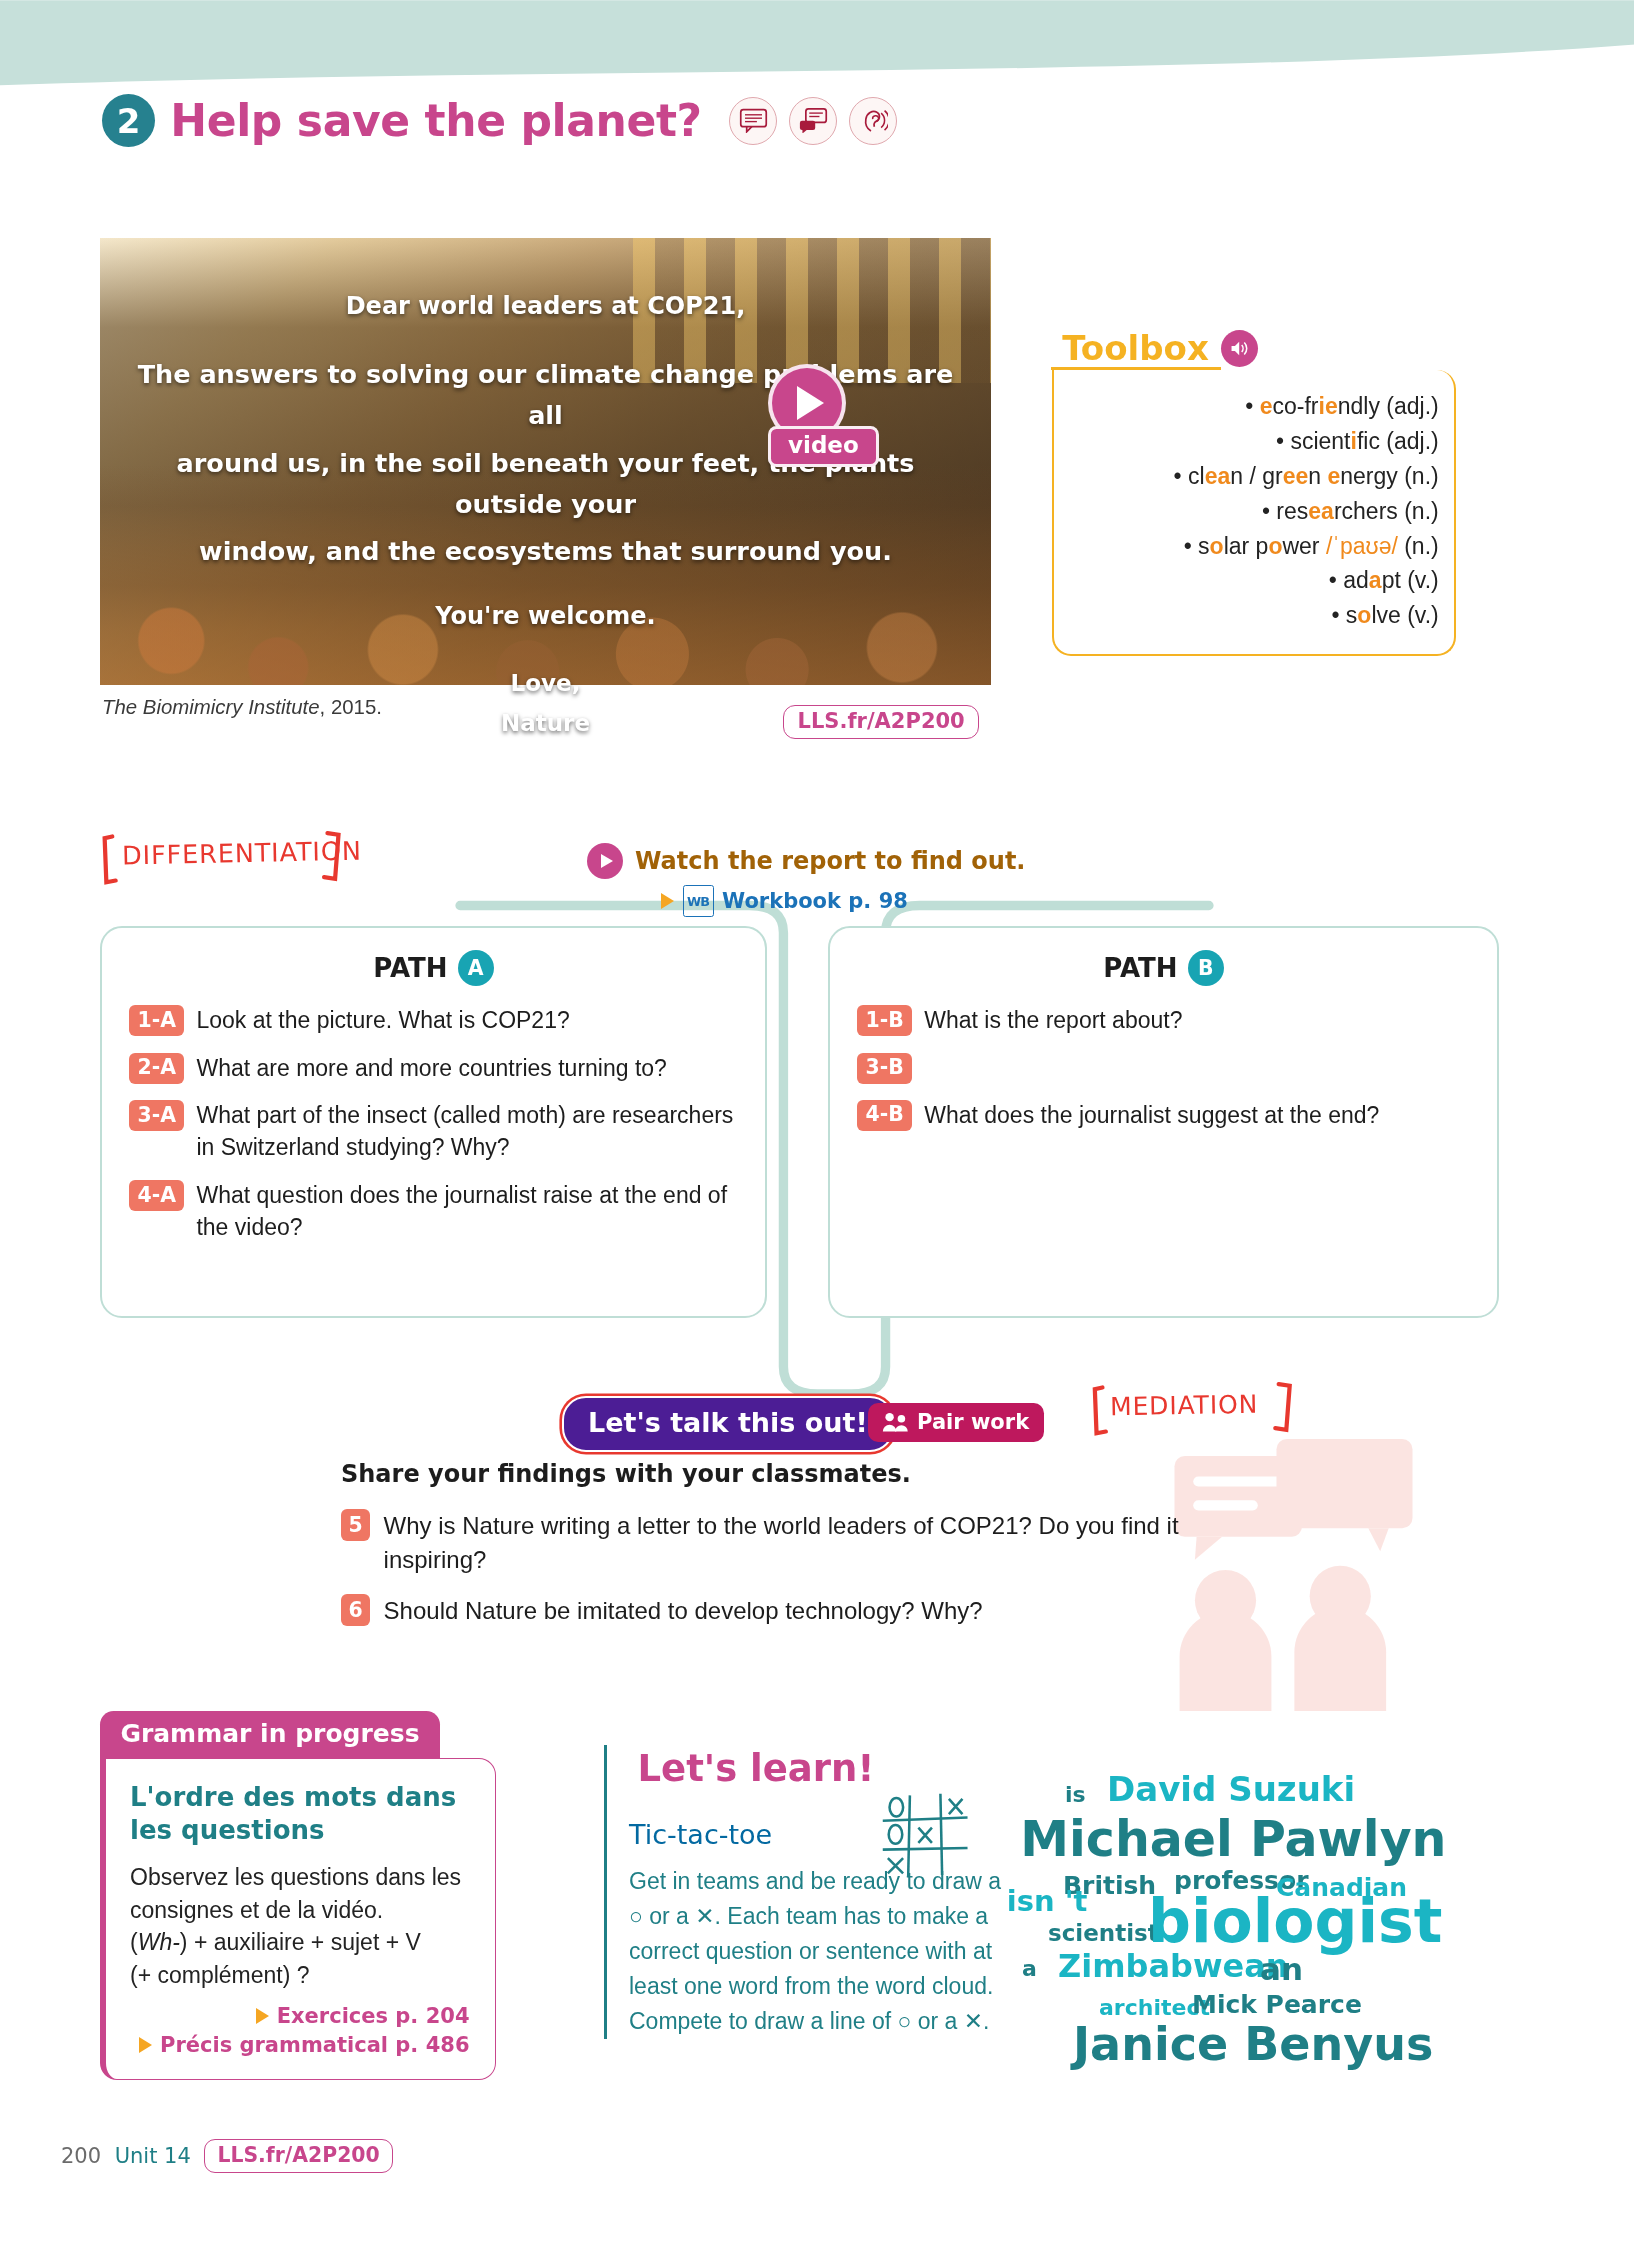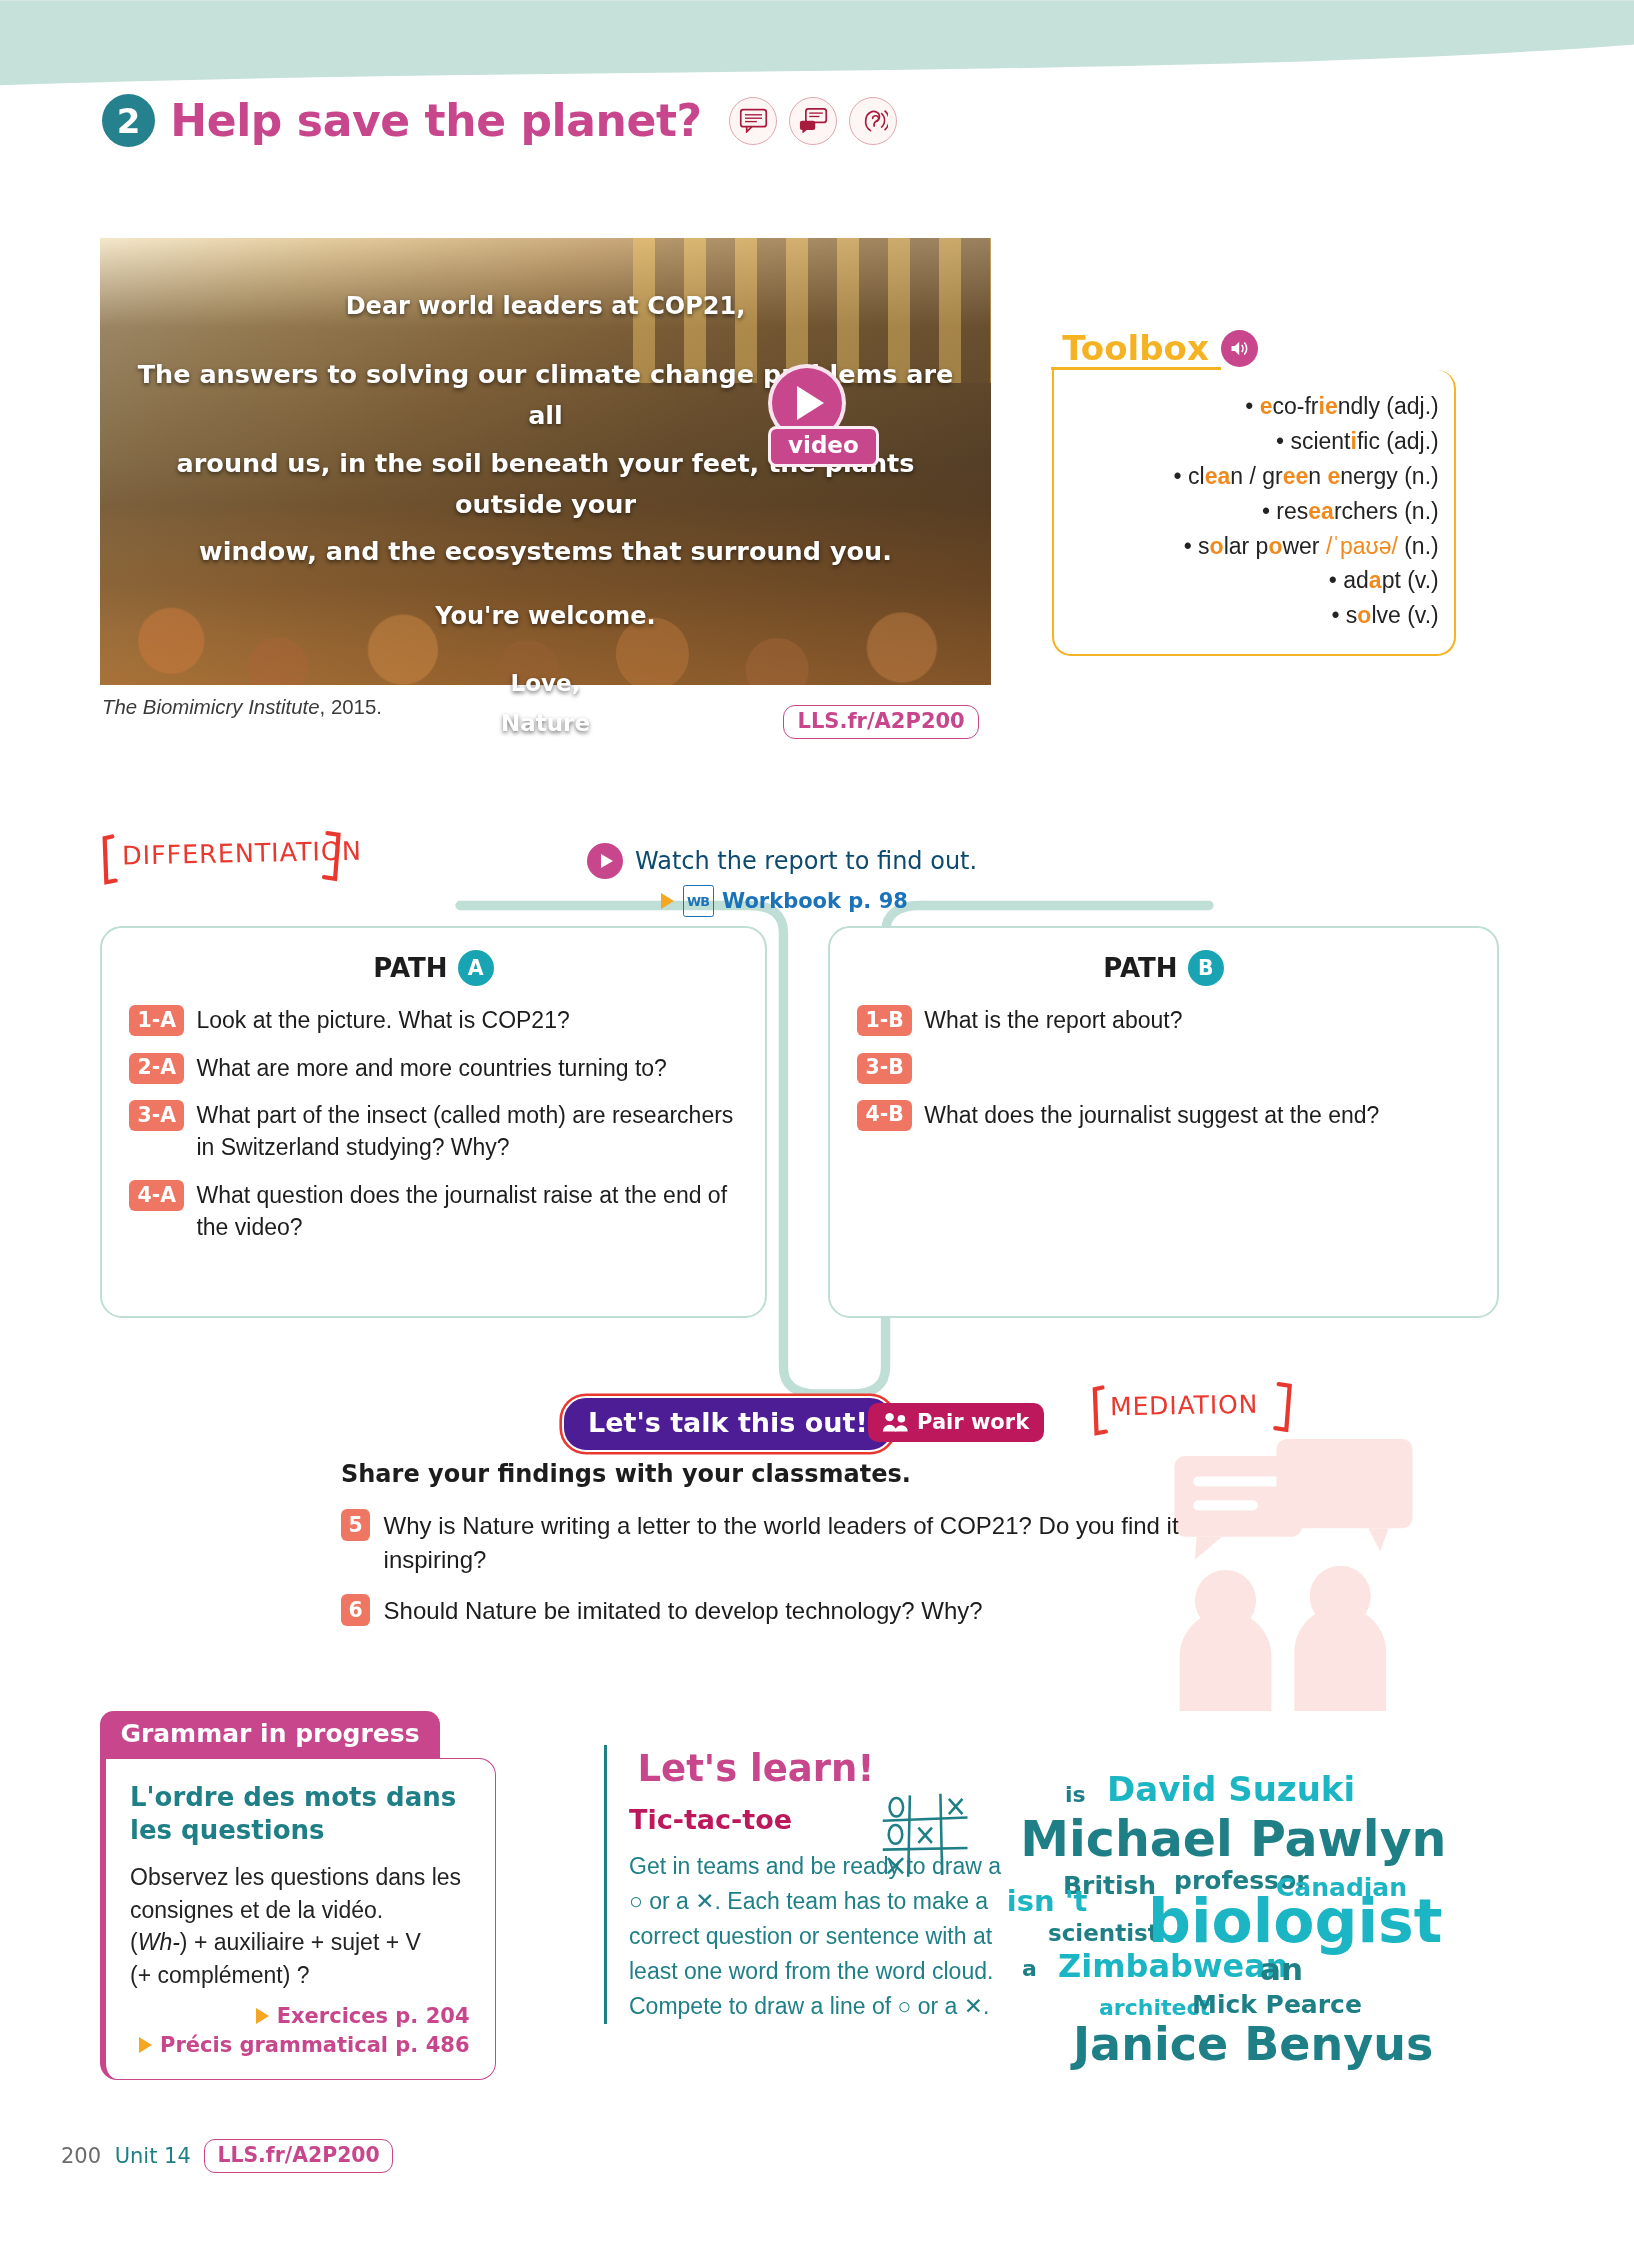--- a/index.html
+++ b/index.html
@@ -237,21 +237,21 @@
     display: flex; align-items: center; justify-content: center;
   }
   .watch-play .t {
     width: 0; height: 0;
     border-left: 12.8px solid #fff;
     border-top: 7.7px solid transparent;
     border-bottom: 7.7px solid transparent;
     margin-left: 4.3px;
   }
   .watch-text {
-    font-size: 24px; font-weight: normal; color: #0c4a6e;
+    font-size: 24px; font-weight: bold; color: #a16207;
     font-family: "DejaVu Sans", sans-serif;
   }
   .wb-row {
     position: absolute;
     top: 885px; left: 661px;
     display: flex; align-items: center; gap: 8.5px;
   }
   .tri-orange {
     width: 0; height: 0;
     border-left: 13.6px solid #f5a623;
@@ -421,23 +421,23 @@
     position: relative; display: inline-block;
     color: #c8468c; font-size: 37px; font-weight: bold;
     font-family: "DejaVu Sans", sans-serif;
     padding: 1.7px 8.5px;
   }
   .learn-title::before {
     content: ""; position: absolute; inset: 5.1px -6.8px 5.1px -6.8px;
     background: #fbe3ef; border-radius: 50%; z-index: -1;
   }
   .learn-sub {
-    color: #be185d; font-size: 27px; font-weight: bold;
-    font-family: "DejaVu Sans", sans-serif;
-    margin-top: 13px;
+    color: #0369a1; font-size: 27px; font-weight: normal;
+    font-family: "DejaVu Sans", sans-serif;
+    margin-top: 28px;
   }
   .learn-body {
     color: #1f7f86; font-size: 23px; line-height: 1.52; margin-top: 13.6px;
   }
   .ttt {
     position: absolute; top: 1792px; left: 879px;
     width: 94px; height: 89px;
   }
 
   

